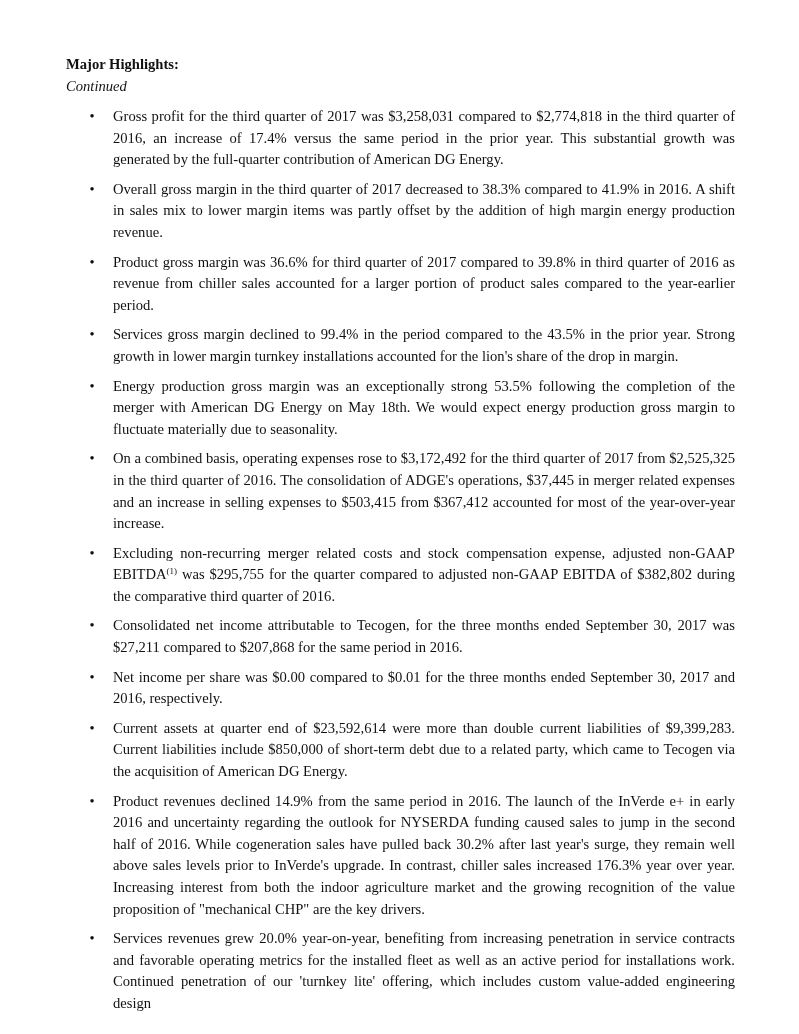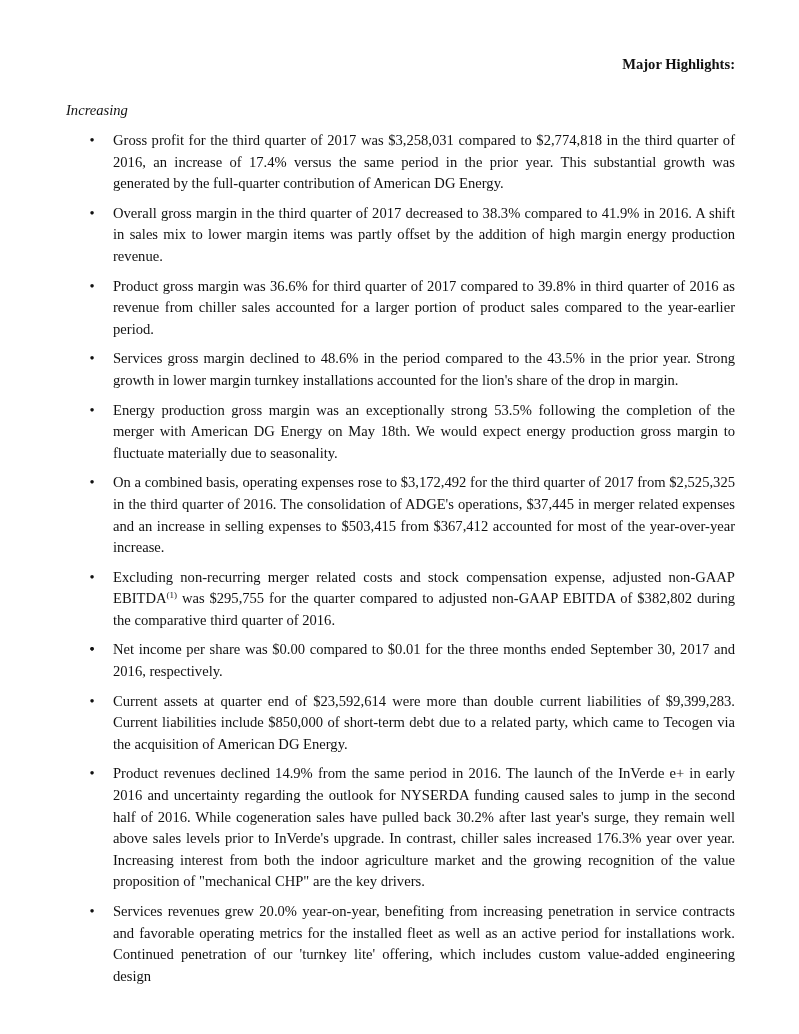--- a/index.html
+++ b/index.html
@@ -18,23 +18,22 @@
       line-height: 21.6px;
     }
     .page {
       position: absolute;
       left: 66px;
       top: 54px;
       width: 669px;
     }
     .heading {
       font-weight: bold;
-      margin: 0 0 24px 0;
+      margin: 0 0 0 0;
       height: 22px;
-      text-align: right;
     }
     .subheading {
       font-style: italic;
       margin: 0 0 8px 0;
       height: 22px;
     }
     ul.bullets {
       list-style: none;
       margin: 0;
       padding: 0;
@@ -57,52 +56,53 @@
       line-height: 0;
       vertical-align: 5px;
     }
   </style>
 </head>
 <body>
 
 <div class="page">
   <div class="heading">Major Highlights:</div>
 
-  <div class="subheading">Increasing</div>
+  <div class="subheading">Continued</div>
   <ul class="bullets">
     <li>
       <span class="bullet">•</span>
       <span>Gross profit for the third quarter of 2017 was $3,258,031 compared to $2,774,818 in the third quarter of 2016, an increase of 17.4% versus the same period in the prior year.  This substantial growth was generated by the full-quarter contribution of American DG Energy.</span>
     </li>
     <li>
       <span class="bullet">•</span>
       <span>Overall gross margin in the third quarter of 2017 decreased to 38.3% compared to 41.9% in 2016. A shift in sales mix to lower margin items was partly offset by the addition of high margin energy production revenue.</span>
     </li>
     <li>
       <span class="bullet">•</span>
       <span>Product gross margin was 36.6% for third quarter of 2017 compared to 39.8% in third quarter of 2016 as revenue from chiller sales accounted for a larger portion of product sales compared to the year-earlier period.</span>
     </li>
     <li>
       <span class="bullet">•</span>
-      <span>Services gross margin declined to 48.6% in the period compared to the 43.5% in the prior year. Strong growth in lower margin turnkey installations accounted for the lion's share of the drop in margin.</span>
+      <span>Services gross margin declined to 99.4% in the period compared to the 43.5% in the prior year. Strong growth in lower margin turnkey installations accounted for the lion's share of the drop in margin.</span>
     </li>
     <li>
       <span class="bullet">•</span>
       <span>Energy production gross margin was an exceptionally strong 53.5% following the completion of the merger with American DG Energy on May 18th. We would expect energy production gross margin to fluctuate materially due to seasonality.</span>
     </li>
     <li>
       <span class="bullet">•</span>
       <span>On a combined basis, operating expenses rose to $3,172,492 for the third quarter of 2017 from $2,525,325 in the third quarter of 2016. The consolidation of ADGE's operations, $37,445 in merger related expenses and an increase in selling expenses to $503,415 from $367,412 accounted for most of the year-over-year increase.</span>
     </li>
     <li>
       <span class="bullet">•</span>
       <span>Excluding non-recurring merger related costs and stock compensation expense, adjusted non-GAAP EBITDA</span><sup>(1)</sup><span> was $295,755 for the quarter compared to adjusted non-GAAP EBITDA of $382,802 during the comparative third quarter of 2016.</span>
     </li>
     <li>
       <span class="bullet">•</span>
+      <span>Consolidated net income attributable to Tecogen, for the three months ended September 30, 2017 was $27,211 compared to $207,868 for the same period in 2016.</span>
     </li>
     <li>
       <span class="bullet">•</span>
       <span>Net income per share was $0.00 compared to $0.01 for the three months ended September 30, 2017 and 2016, respectively.</span>
     </li>
     <li>
       <span class="bullet">•</span>
       <span>Current assets at quarter end of $23,592,614 were more than double current liabilities of $9,399,283. Current liabilities include $850,000 of short-term debt due to a related party, which came to Tecogen via the acquisition of American DG Energy.</span>
     </li>
   </ul>

